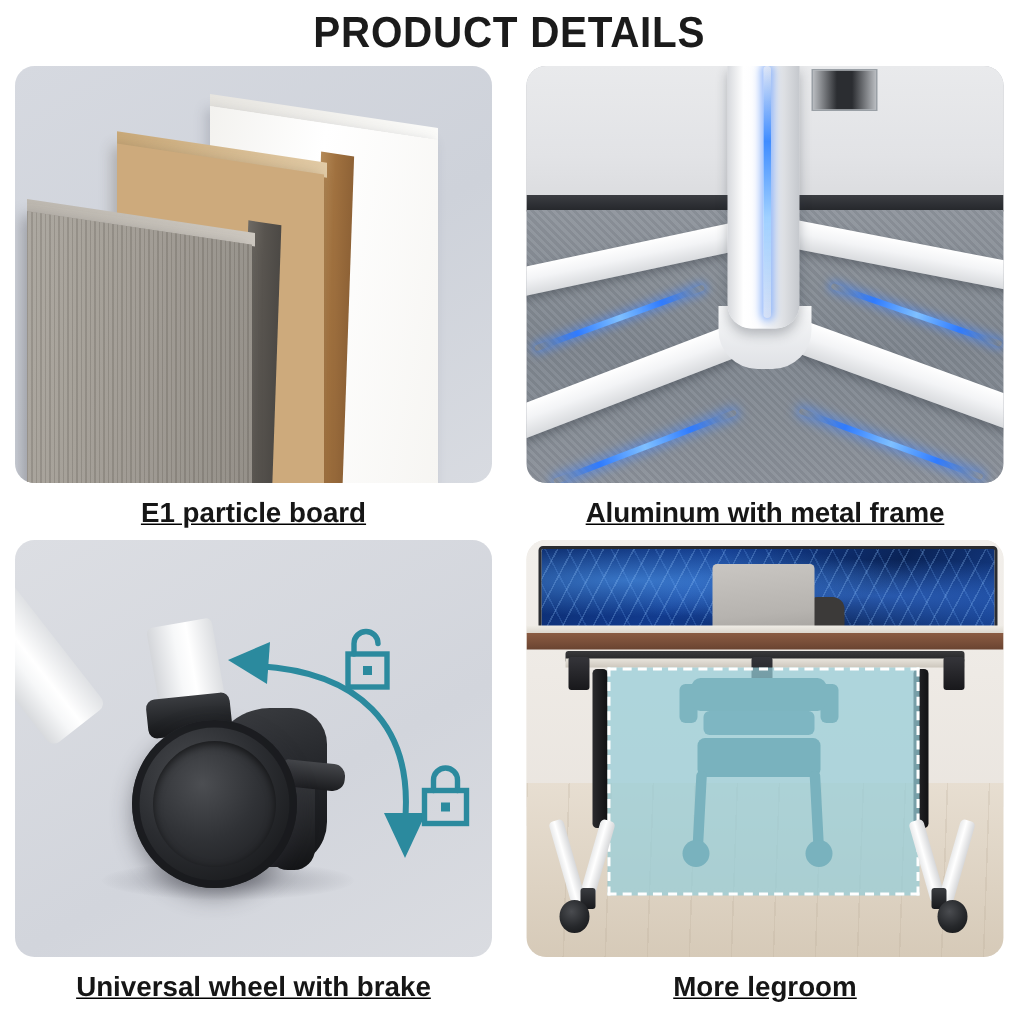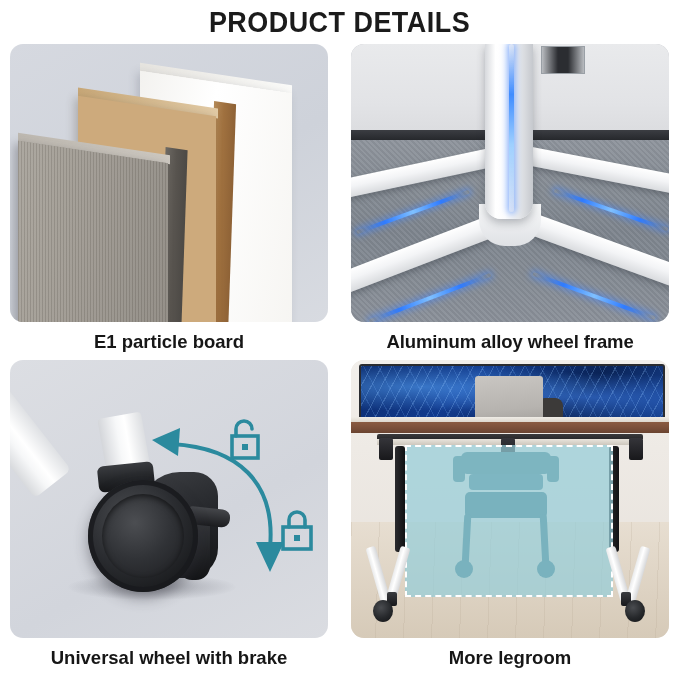--- a/index.html
+++ b/index.html
@@ -35,20 +35,21 @@
     left: 10px;
     width: 659px;
     display: grid;
     grid-template-columns: 318px 318px;
     grid-template-rows: 316px 316px;
     column-gap: 23px;
     row-gap: 0px;
   }
   .cell {
     position: relative;
+    text-decoration: underline;
   }
   .panel {
     position: relative;
     width: 318px;
     height: 278px;
     border-radius: 13px;
     overflow: hidden;
     background: #d4d7de;
   }
   .caption {
@@ -442,21 +443,21 @@
       <div class="glow glow-l1"></div>
       <div class="glow glow-r1"></div>
       <div class="beam beam-left-lower"></div>
       <div class="beam beam-right-lower"></div>
       <div class="glow glow-l2"></div>
       <div class="glow glow-r2"></div>
       <div class="post-hub"></div>
       <div class="post"></div>
       <div class="glow glow-post"></div>
     </div>
-    <div class="caption wide">Aluminum alloy wheel frame</div>
+    <div class="caption wide">Aluminum with metal frame</div>
   </div>
 
   <div class="cell">
     <div class="panel p3">
       <div class="leg"></div>
       <div class="leg2"></div>
       <div class="wheel-shadow"></div>
       <div class="caster-back"></div>
       <div class="brake-body"></div>
       <div class="brake-lever"></div>

